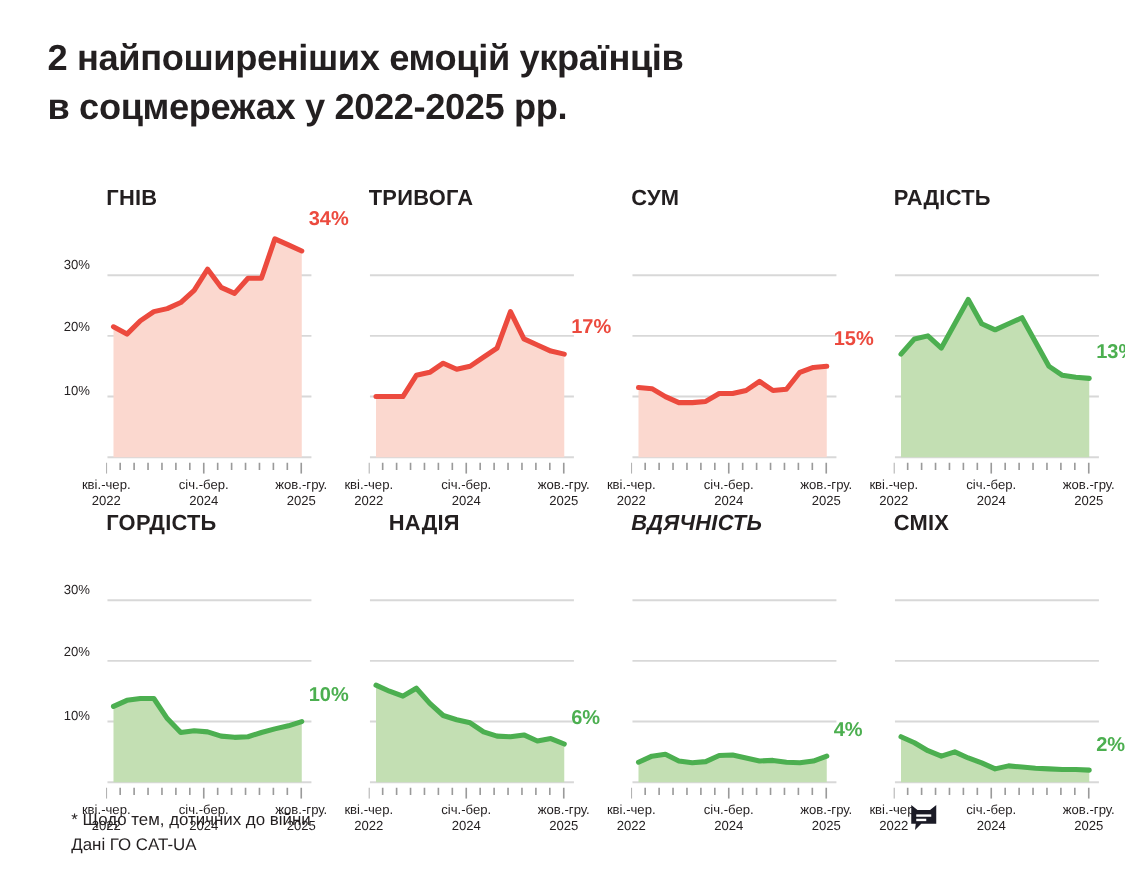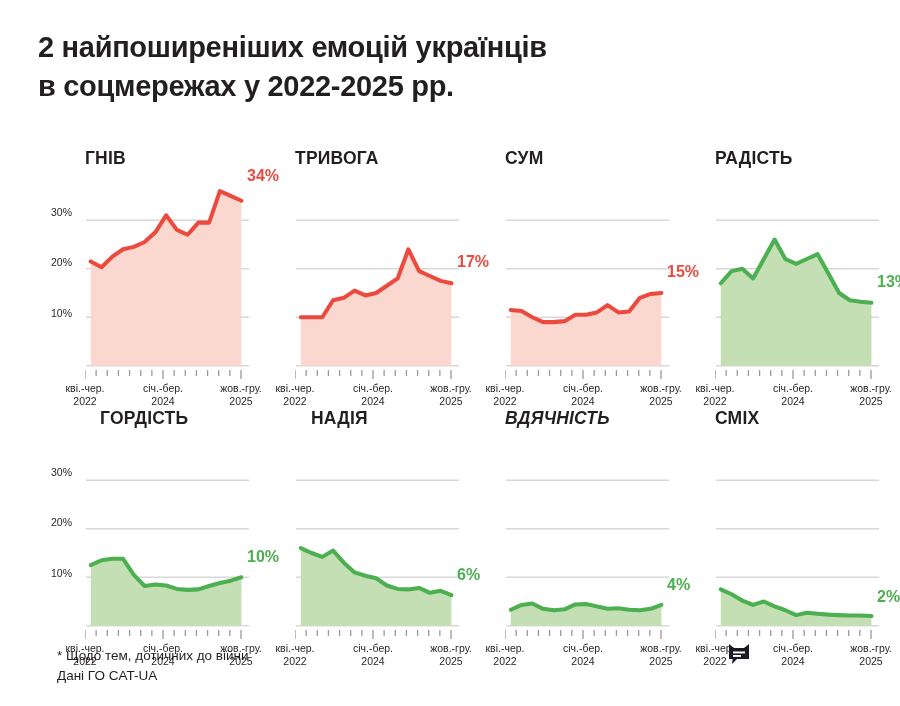--- a/index.html
+++ b/index.html
@@ -205,21 +205,21 @@
           <line x1="133.71" y1="0" x2="133.71" y2="6" stroke="#9a9a9a" stroke-width="1.3"></line>
           <line x1="144.86" y1="0" x2="144.86" y2="6" stroke="#9a9a9a" stroke-width="1.3"></line>
           <line x1="156.00" y1="0" x2="156.00" y2="9" stroke="#9a9a9a" stroke-width="1.3"></line>
         </svg>
         <div class="tk" style="left: -36px; top: 12px; width: 72px;"><span>кві.-чер.</span><br><span>2022</span></div>
         <div class="tk" style="left: 42px; top: 12px; width: 72px;"><span>січ.-бер.</span><br><span>2024</span></div>
         <div class="tk" style="left: 120px; top: 12px; width: 72px;"><span>жов.-гру.</span><br><span>2025</span></div>
       </div>
     </div>
     <div class="panel" style="left: 38px; top: 260px;">
-      <div class="ptitle" style="left: 62px;">ГОРДІСТЬ</div>
+      <div class="ptitle" style="left: 47px;">ГОРДІСТЬ</div>
       <div class="plot" style="left: 47px;">
         <svg width="168" height="196" viewBox="-6 -6 174 198">
           <line x1="-5" y1="135.73" x2="164" y2="135.73" stroke="#d8d8d8" stroke-width="1.6"></line>
           <line x1="-5" y1="85.46" x2="164" y2="85.46" stroke="#d8d8d8" stroke-width="1.6"></line>
           <line x1="-5" y1="35.19" x2="164" y2="35.19" stroke="#d8d8d8" stroke-width="1.6"></line>
           <line x1="-5" y1="186" x2="164" y2="186" stroke="#d8d8d8" stroke-width="1.6"></line>
           <path d="M0,186 L0.00,123.16 L11.14,118.14 L22.29,116.63 L33.43,116.63 L44.57,133.22 L55.71,144.78 L66.86,143.27 L78.00,144.28 L89.14,147.79 L100.29,148.80 L111.43,148.30 L122.57,144.78 L133.71,141.76 L144.86,139.25 L156.00,135.73 L156,186 Z" fill="#c3dfb3"></path>
           <polyline points="0.00,123.16 11.14,118.14 22.29,116.63 33.43,116.63 44.57,133.22 55.71,144.78 66.86,143.27 78.00,144.28 89.14,147.79 100.29,148.80 111.43,148.30 122.57,144.78 133.71,141.76 144.86,139.25 156.00,135.73" fill="none" stroke="#4caf50" stroke-width="4.2" stroke-linejoin="round" stroke-linecap="round"></polyline>
         </svg>
       </div>

